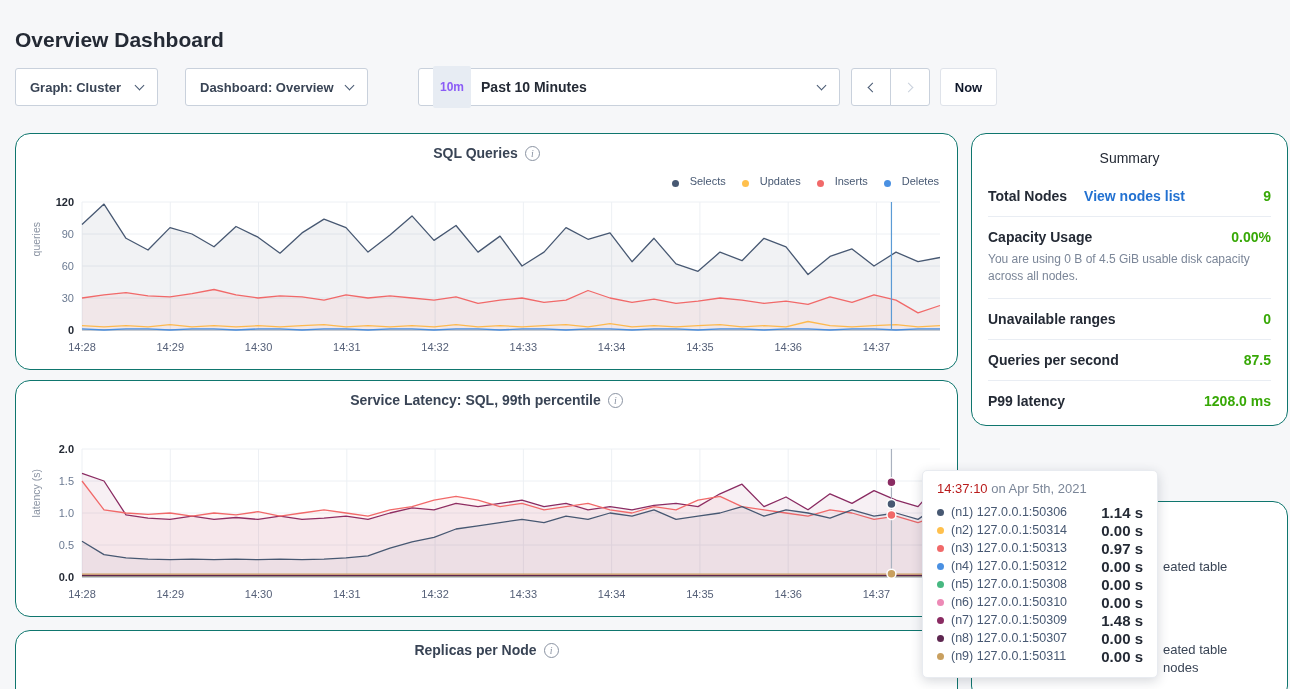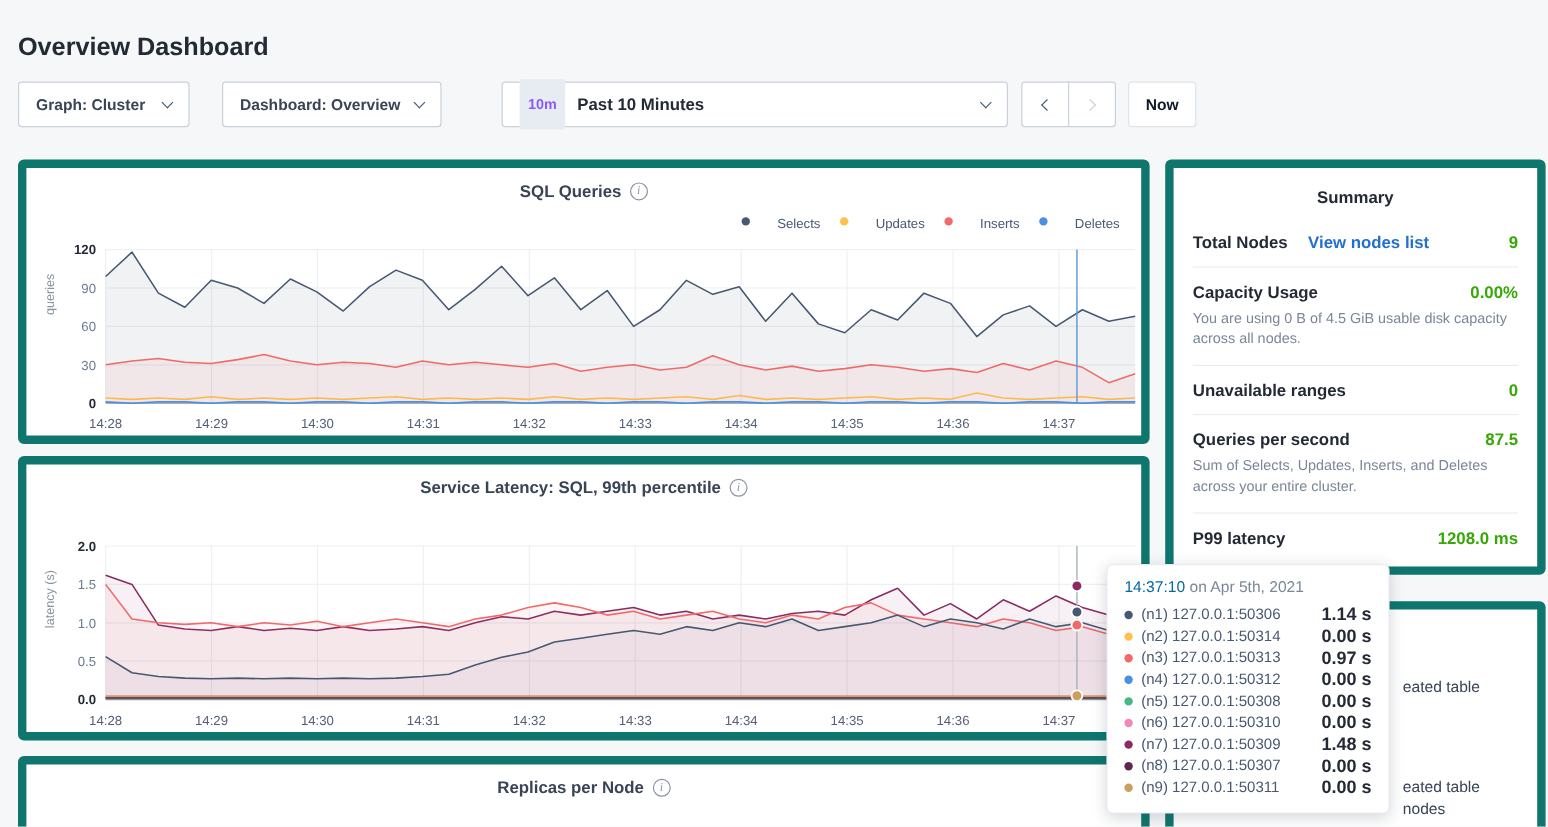--- a/index.html
+++ b/index.html
@@ -18,56 +18,56 @@
   #graph-dd{left:15px;width:143px;justify-content:space-between;}
   #dash-dd{left:185px;width:183px;justify-content:space-between;}
   #time-dd{left:418px;width:422px;}
   .time-badge{background:#e7ecf3;color:#8b5cf6;font-size:12px;font-weight:700;border-radius:2px;padding:14px 7px;}
   .time-label{font-size:14px;font-weight:700;color:#242a35;margin-left:10px;}
   #time-dd .chev{margin-left:auto;}
   #prev-btn{left:851px;width:40px;justify-content:center;border-radius:3px 0 0 3px;}
   #next-btn{left:890px;width:40px;justify-content:center;border-radius:0 3px 3px 0;}
   #now-btn{left:940px;width:57px;justify-content:center;color:#0f172a;border-color:#dfe3ea;}
   
-  .card{position:absolute;background:#fff;border:7px solid #0f766e;border-radius:5px;}
+  .card{position:absolute;background:#fff;border:1px solid #0f766e;border-radius:15px;}
   #chart-card-0{left:15px;top:133px;width:943px;height:237px;}
   #chart-card-1{left:15px;top:380px;width:943px;height:237px;}
   #chart-card-2{left:15px;top:630px;width:943px;height:130px;}
   #summary-card{left:971px;top:133px;width:317px;}
   #events-card{left:971px;top:501px;width:317px;height:200px;z-index:1;}
   .chart-head{position:absolute;top:11px;left:0;right:0;display:flex;justify-content:center;align-items:center;gap:7px;}
   .chart-title{font-size:14px;font-weight:700;color:#394455;}
   .info-i{width:15px;height:15px;border:1px solid #8a93a2;border-radius:50%;color:#8a93a2;font-size:10px;
           font-style:italic;display:inline-flex;align-items:center;justify-content:center;
           font-family:"Liberation Serif",serif;cursor:pointer;}
   .legend{position:absolute;top:41px;right:18px;display:flex;gap:16px;align-items:center;}
-  .lg-item{display:inline-flex;align-items:flex-start;gap:23px;cursor:pointer;}
+  .lg-item{display:inline-flex;align-items:flex-end;gap:11px;cursor:pointer;}
   .lg-lbl{font-size:11px;color:#475872;}
   .dot{width:7px;height:7px;border-radius:50%;display:inline-block;flex:0 0 auto;}
   .chart-svg{position:absolute;left:4px;top:58px;}
   .ylab{position:absolute;left:14px;top:88px;writing-mode:vertical-lr;transform:rotate(180deg);
         font-size:10.5px;color:#8a93a2;}
   
-  .sum-title{text-align:center;font-size:14px;font-weight:700;color:#242a35;padding:16px 0 10px;}
+  .sum-title{text-align:center;font-size:14px;font-weight:400;color:#242a35;padding:16px 0 10px;}
   #summary-rows{padding:0 16px 4px;}
   .sum-row{padding:12px 0;border-bottom:1px solid #e9edf3;}
   .sum-row:last-child{border-bottom:none;}
   .sum-top{display:flex;justify-content:space-between;align-items:baseline;}
   .sum-left{display:flex;gap:17px;align-items:baseline;}
   .sum-label{font-size:14px;font-weight:700;color:#242a35;}
   .sum-link{font-size:14px;font-weight:700;color:#2271d1;cursor:pointer;}
   .sum-value{font-size:14px;font-weight:700;color:#37a806;}
   .sum-desc{font-size:12px;color:#7b8698;margin-top:6px;line-height:1.45;}
   
   .ev-frag{position:absolute;left:191px;font-size:13px;color:#394455;white-space:nowrap;z-index:2;}
   
   .tooltip{position:absolute;left:922px;top:470px;width:236px;background:#fff;border:1px solid #e8ebf0;
            border-radius:5px;box-shadow:0 3px 12px rgba(30,40,60,.18);padding:10px 14px 12px;z-index:30;}
   .tt-head{font-size:13px;margin-bottom:7px;}
-  .tt-time{color:#0369a1;}
+  .tt-time{color:#b91c1c;}
   .tt-date{color:#7b8698;}
   .tt-row{display:flex;align-items:center;gap:7px;height:18px;text-align:right;}
   .tt-node{font-size:12.5px;color:#475872;}
   .tt-val{font-size:15px;font-weight:700;color:#242a35;margin-left:auto;}
 </style>
 </head>
 <body>
 
 <div id="app">
 
@@ -252,21 +252,20 @@
             <span class="sum-value">0</span>
           </div>
         </div>
         <div class="sum-row">
           <div class="sum-top">
             <div class="sum-left">
               <span class="sum-label">Queries per second</span>
             </div>
             <span class="sum-value">87.5</span>
           </div>
-          <div class="sum-desc">Sum of Selects, Updates, Inserts, and Deletes across your entire cluster.</div>
         </div>
         <div class="sum-row">
           <div class="sum-top">
             <div class="sum-left">
               <span class="sum-label">P99 latency</span>
             </div>
             <span class="sum-value">1208.0 ms</span>
           </div>
         </div>
       </div>

